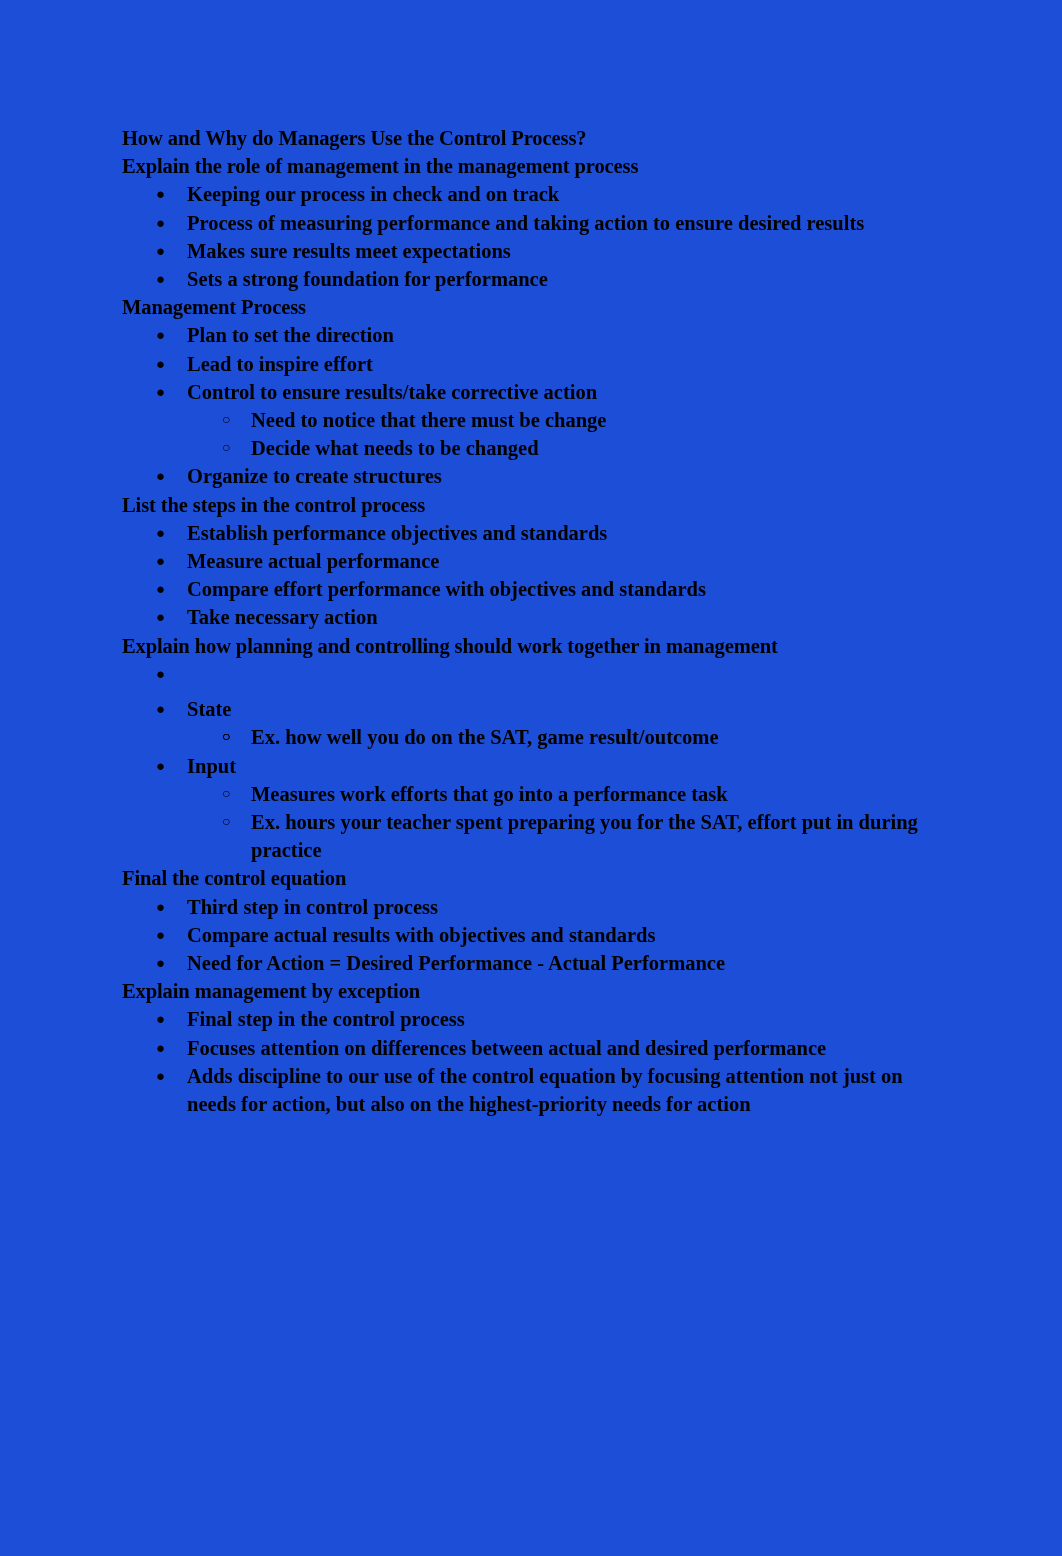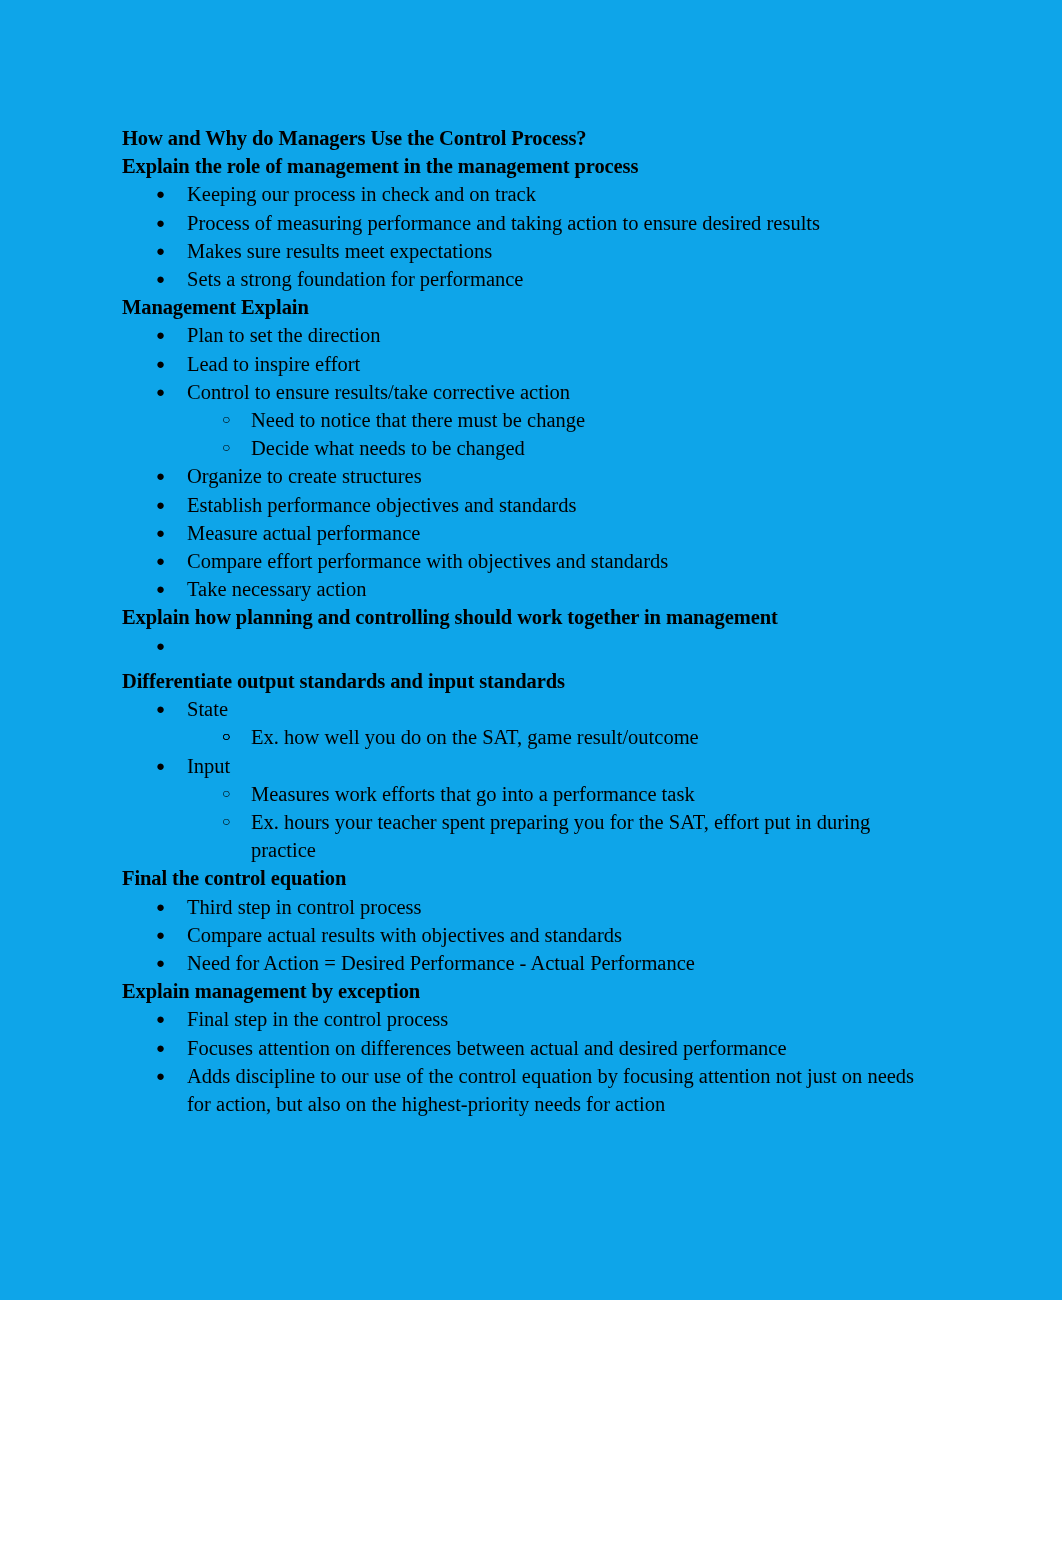--- a/index.html
+++ b/index.html
@@ -11,22 +11,22 @@
     width: 1062px;
     height: 1556px;
     font-family: "Liberation Serif", "DejaVu Serif", serif;
     color: #000000;
     -webkit-font-smoothing: antialiased;
   }
 
   #page {
     position: relative;
     width: 1062px;
-    height: 1300px;
-    background: #0ea5e9;
+    height: 1556px;
+    background: #1d4ed8;
     overflow: hidden;
   }
 
   #doc-body {
     position: absolute;
     left: 122px;
     top: 124px;
     width: 810px;
   }
 
@@ -85,21 +85,21 @@
     text-align: left;
     font-size: 14px;
     line-height: 28.2px;
   }
 
   .marker { color: #000; }
 
   
   li.bullet1.empty > .text { display: inline-block; min-height: 28.2px; }
 
-  .text { display: block; }
+  .text { display: block; font-weight: bold; }
 </style>
 </head>
 <body>
 
 <div id="page">
   <div id="doc-body">
 
     <div class="heading">How and Why do Managers Use the Control Process?</div>
 
     <div id="sections-root">
@@ -115,21 +115,21 @@
           </li>
           <li class="bullet1">
             <span class="marker">●</span>
             <span class="text">Makes sure results meet expectations</span>
           </li>
           <li class="bullet1">
             <span class="marker">●</span>
             <span class="text">Sets a strong foundation for performance</span>
           </li>
         </ul>
-        <div class="heading">Management Explain</div>
+        <div class="heading">Management Process</div>
         <ul class="level1">
           <li class="bullet1">
             <span class="marker">●</span>
             <span class="text">Plan to set the direction</span>
           </li>
           <li class="bullet1">
             <span class="marker">●</span>
             <span class="text">Lead to inspire effort</span>
           </li>
           <li class="bullet1">
@@ -144,20 +144,21 @@
             <li class="bullet2">
               <span class="marker">○</span>
               <span class="text">Decide what needs to be changed</span>
             </li>
           </ul>
           <li class="bullet1">
             <span class="marker">●</span>
             <span class="text">Organize to create structures</span>
           </li>
         </ul>
+        <div class="heading">List the steps in the control process</div>
         <ul class="level1">
           <li class="bullet1">
             <span class="marker">●</span>
             <span class="text">Establish performance objectives and standards</span>
           </li>
           <li class="bullet1">
             <span class="marker">●</span>
             <span class="text">Measure actual performance</span>
           </li>
           <li class="bullet1">
@@ -166,21 +167,20 @@
           </li>
           <li class="bullet1">
             <span class="marker">●</span>
             <span class="text">Take necessary action</span>
           </li>
         </ul>
         <div class="heading">Explain how planning and controlling should work together in management</div>
         <ul class="level1">
           <li class="bullet1 empty"><span class="marker">●</span><span class="text"></span></li>
         </ul>
-        <div class="heading">Differentiate output standards and input standards</div>
         <ul class="level1">
           <li class="bullet1">
             <span class="marker">●</span>
             <span class="text">State</span>
           </li>
           <ul class="level2">
             <li class="bullet2">
               <span class="marker">○</span>
             </li>
             <li class="bullet2">

